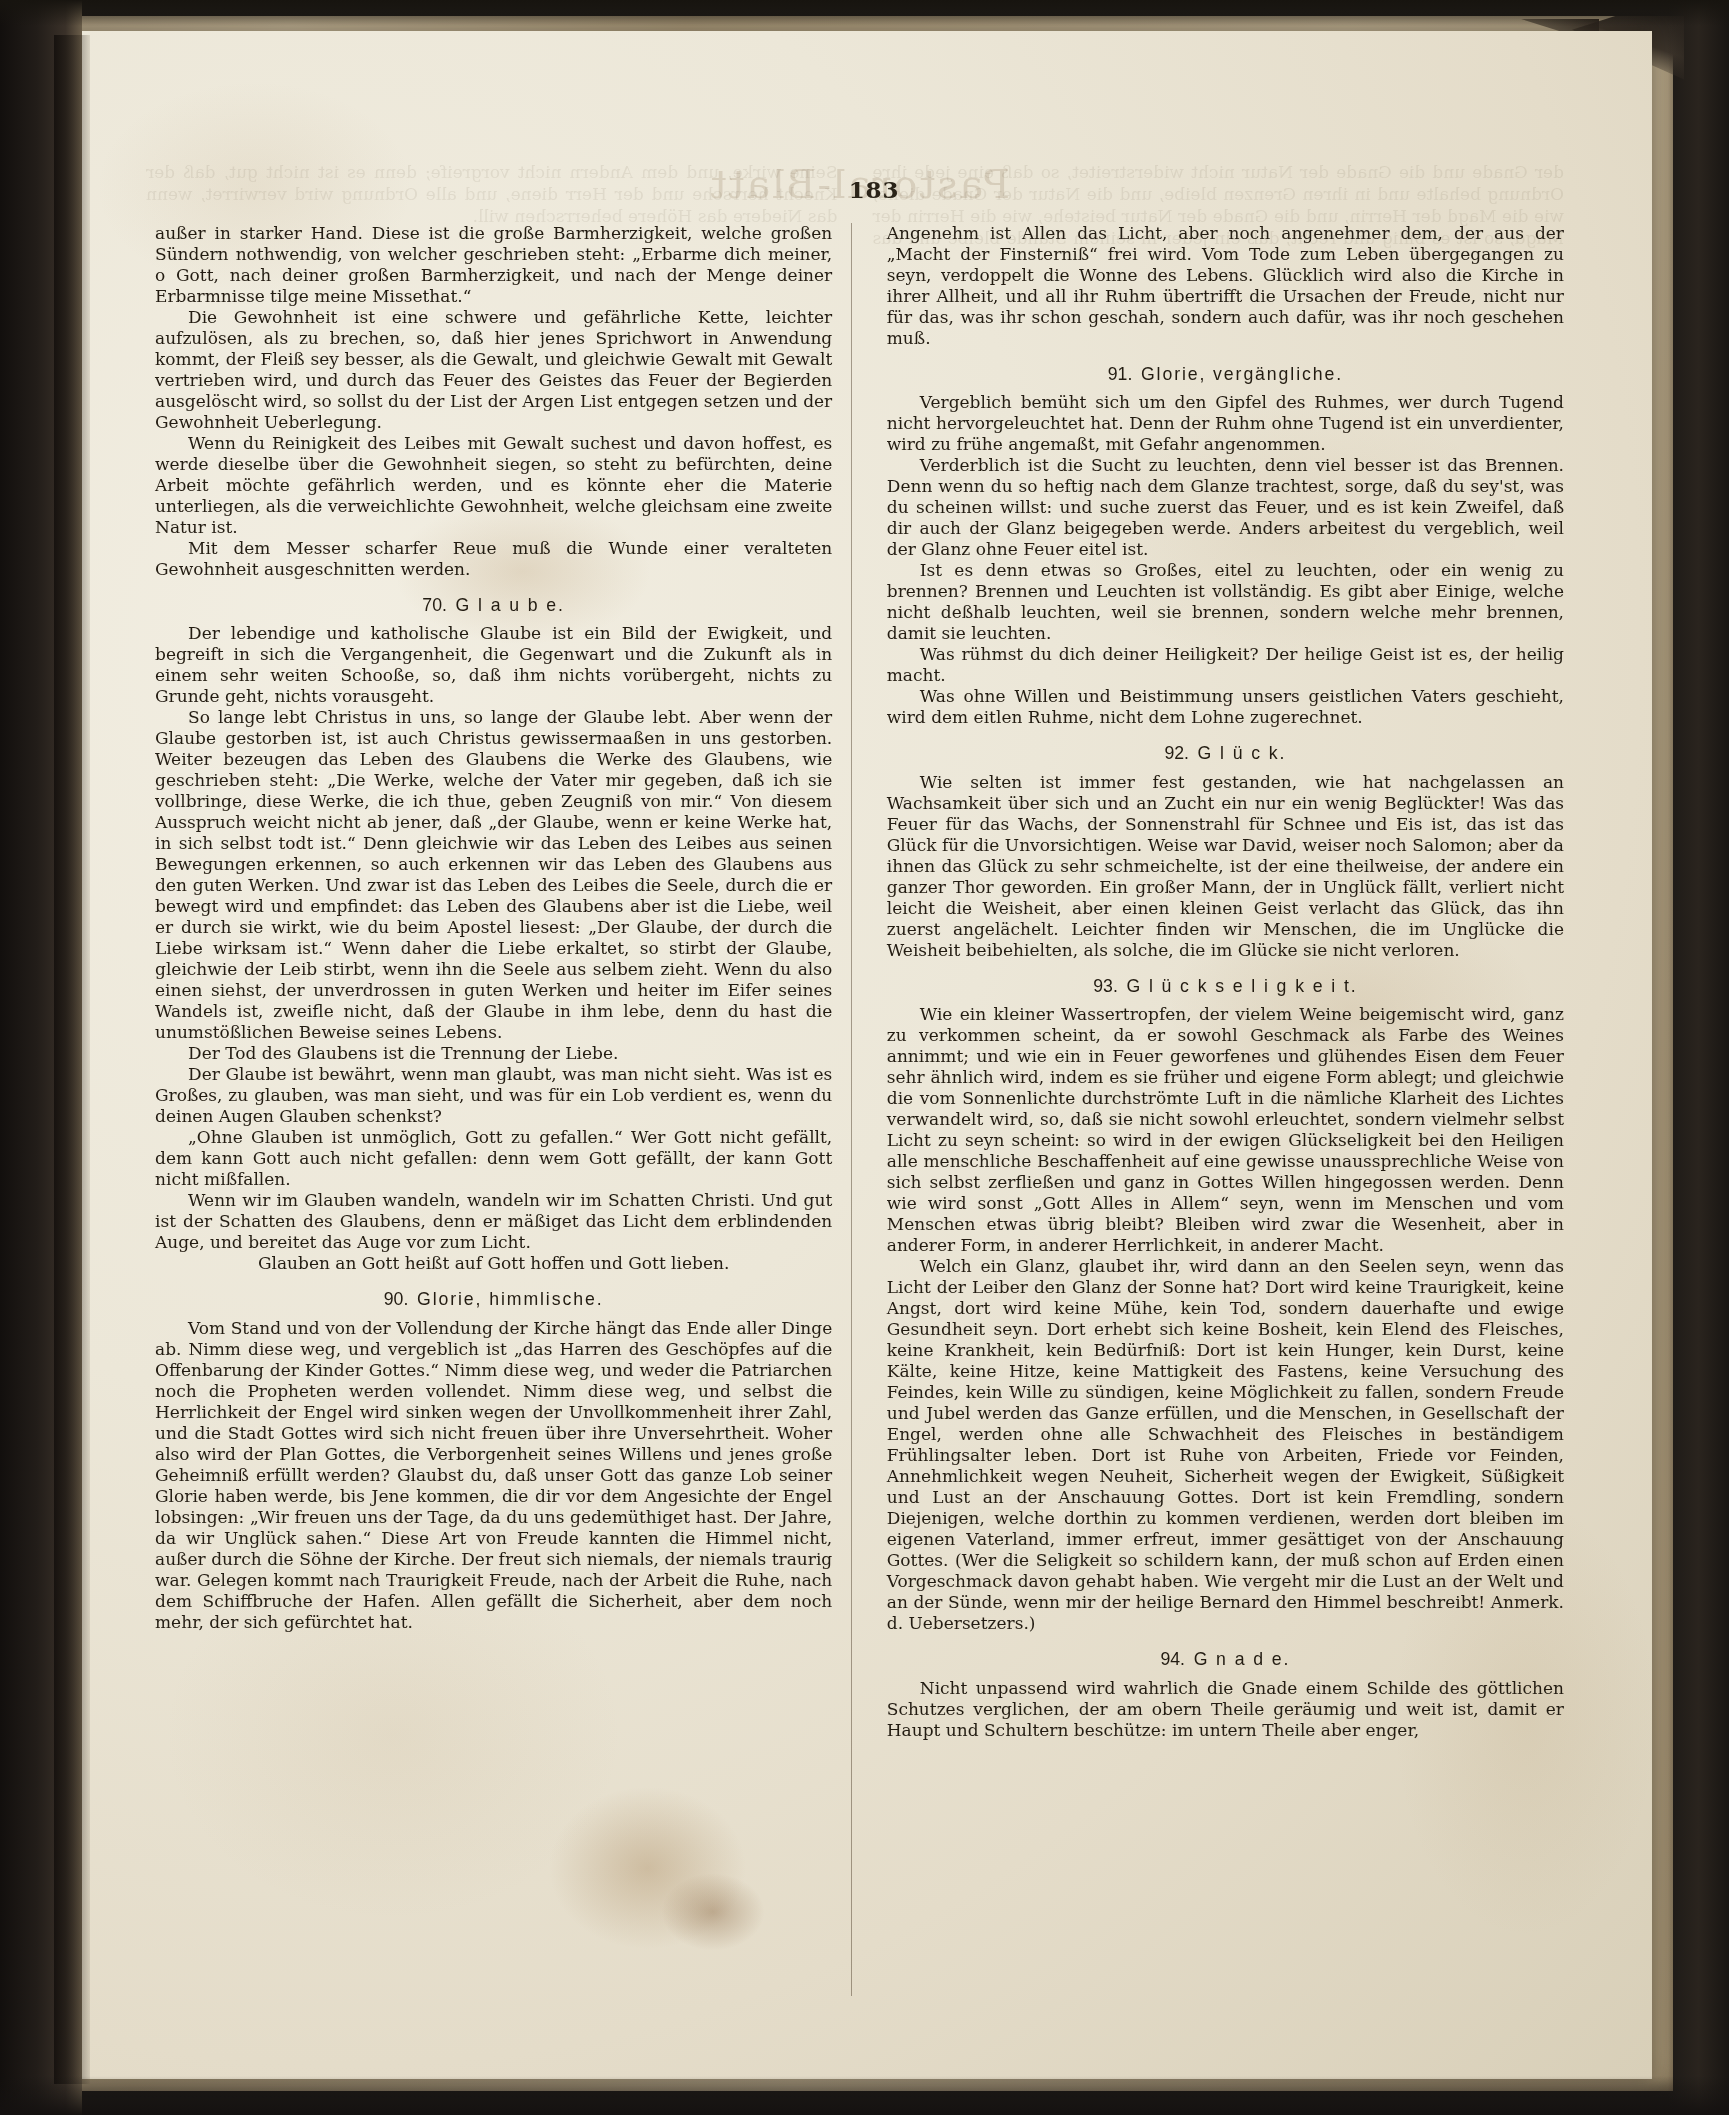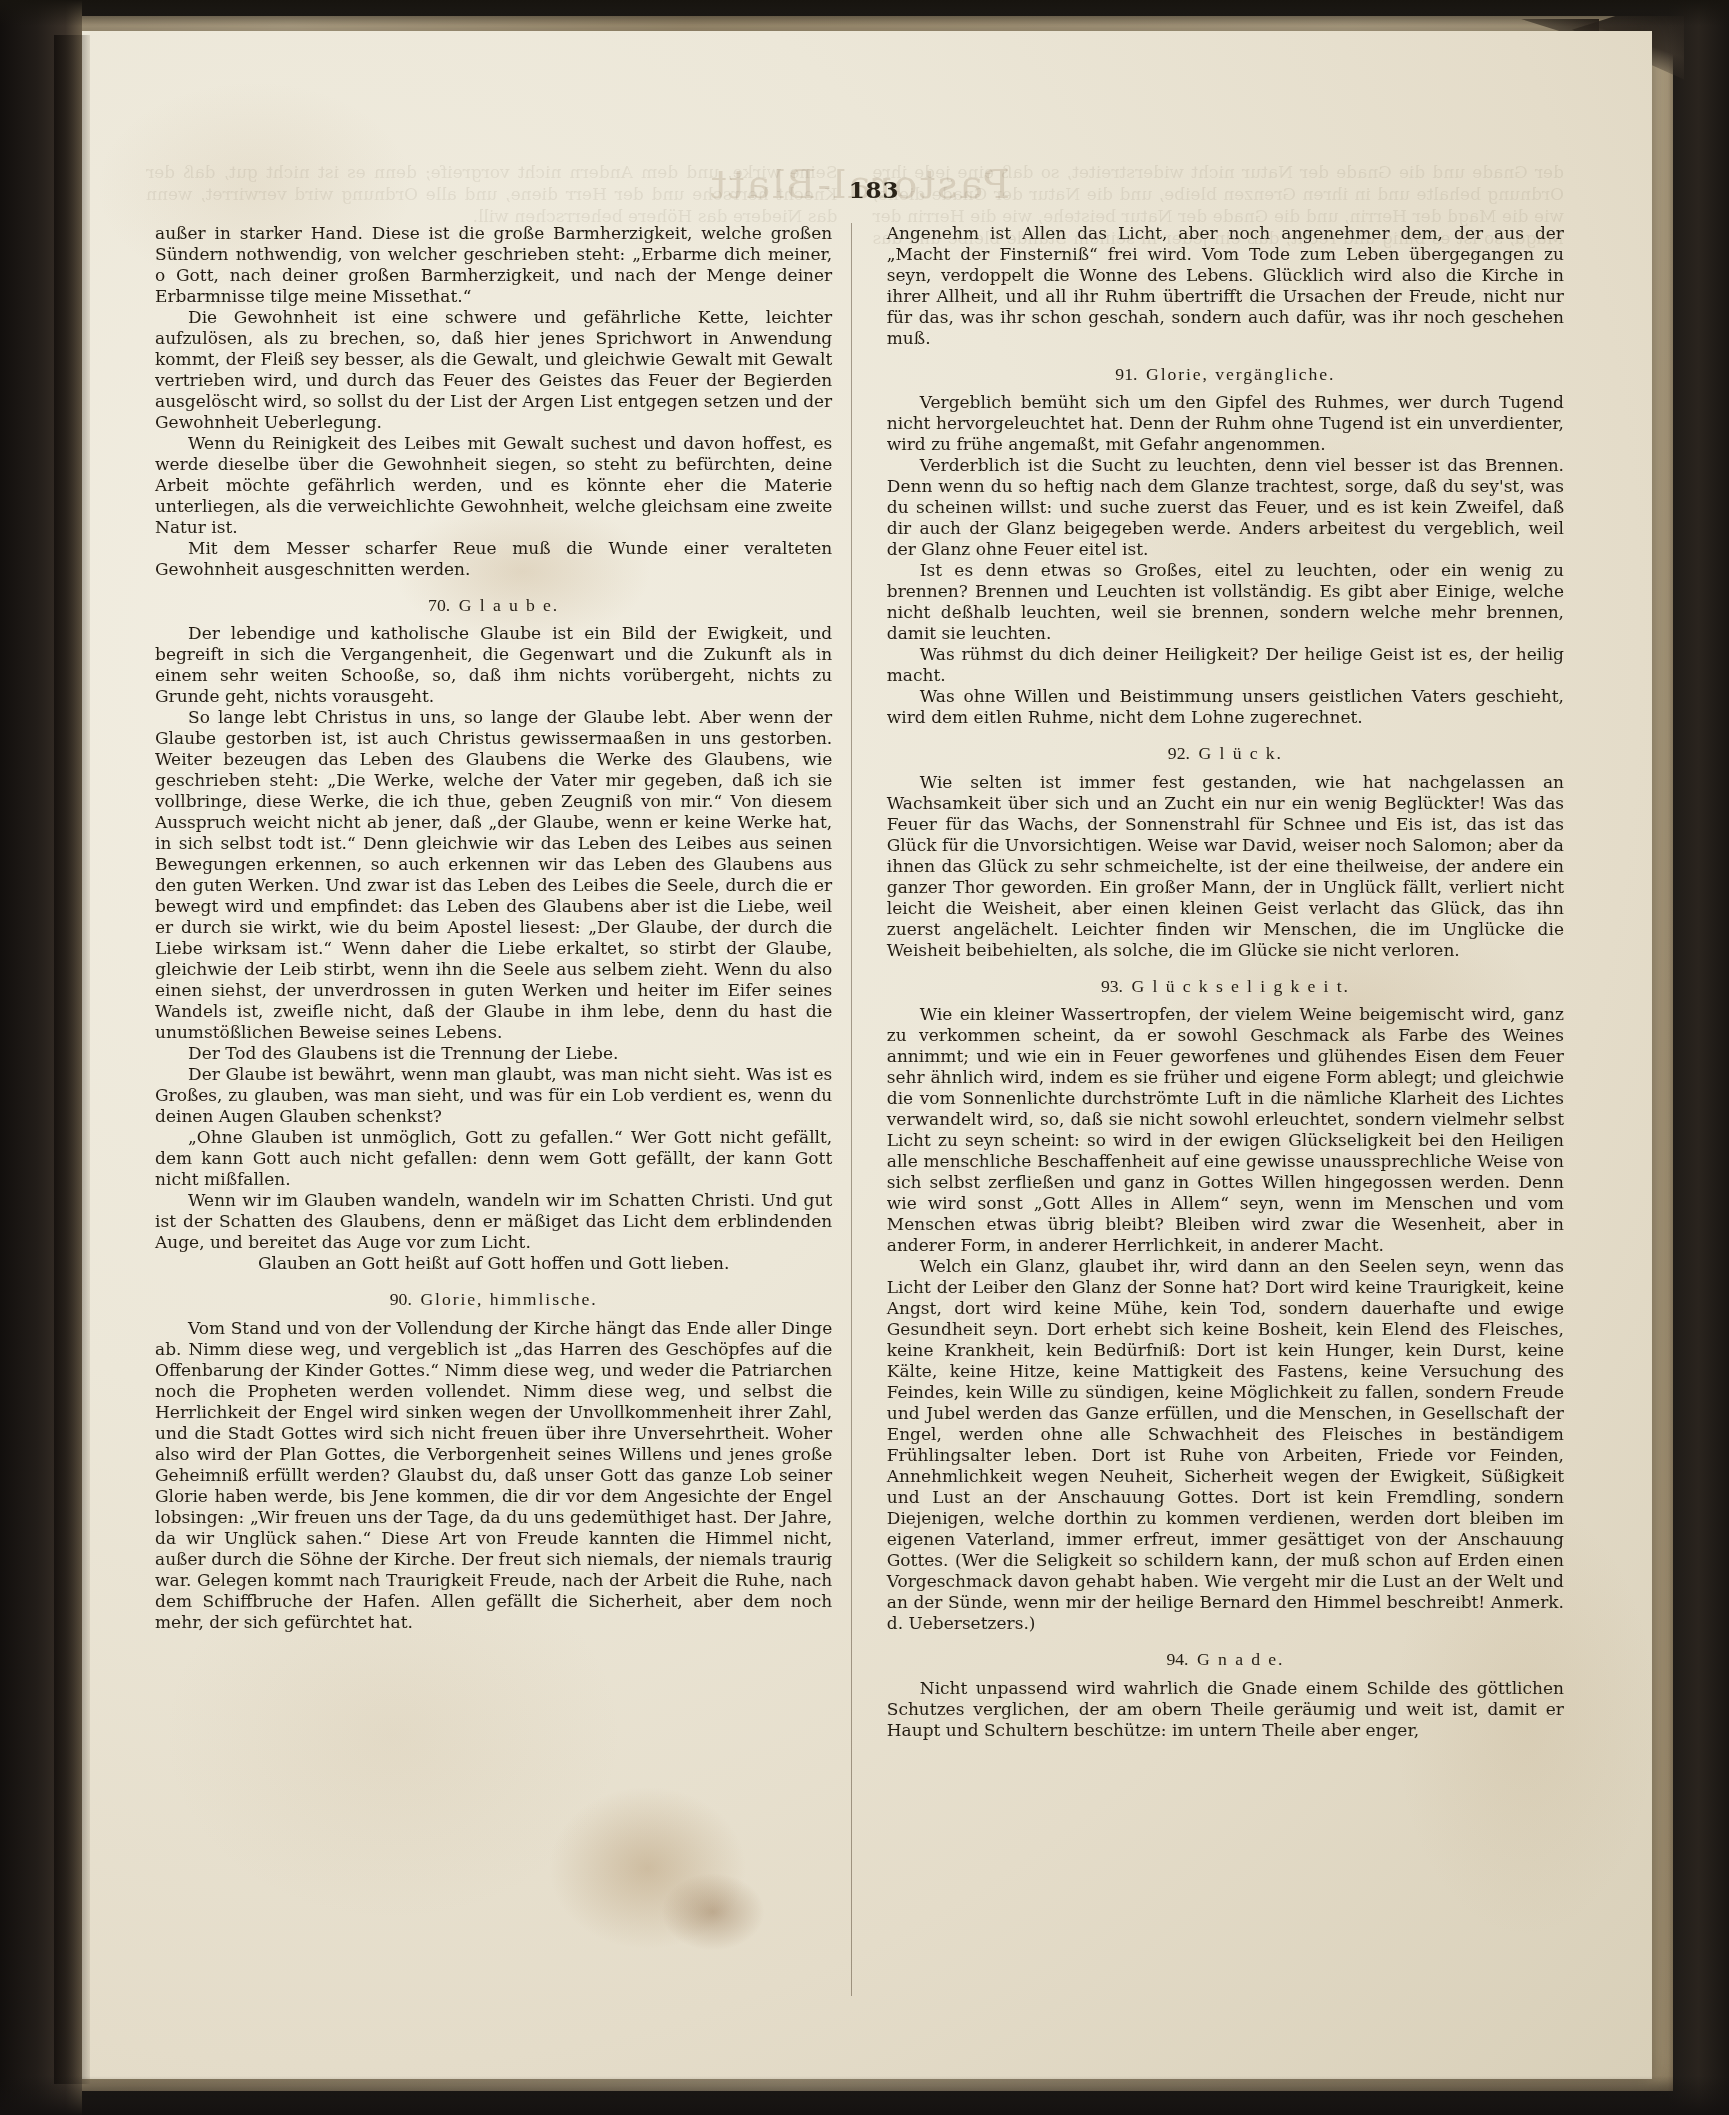--- a/index.html
+++ b/index.html
@@ -179,21 +179,21 @@
   .col p.noind { text-indent: 0; }
   .col p.center { text-indent: 0; text-align: center; }
 
   h2.sec {
     margin: 14.7px 0 7.8px 0;
     text-align: center;
     font-size: 17.7px;
     font-weight: normal;
     letter-spacing: 1.9px;
     color: #231c12;
-    font-family: Liberation Serif, serif;
+    font-family: Liberation Sans, sans-serif;
   }
   h2.sec .num { letter-spacing: 0px; margin-right: 8.6px; }
 
   
   #tear {
     position: absolute;
     right: 45px;
     top: 15.6px;
     width: 112px;
     height: 64px;

